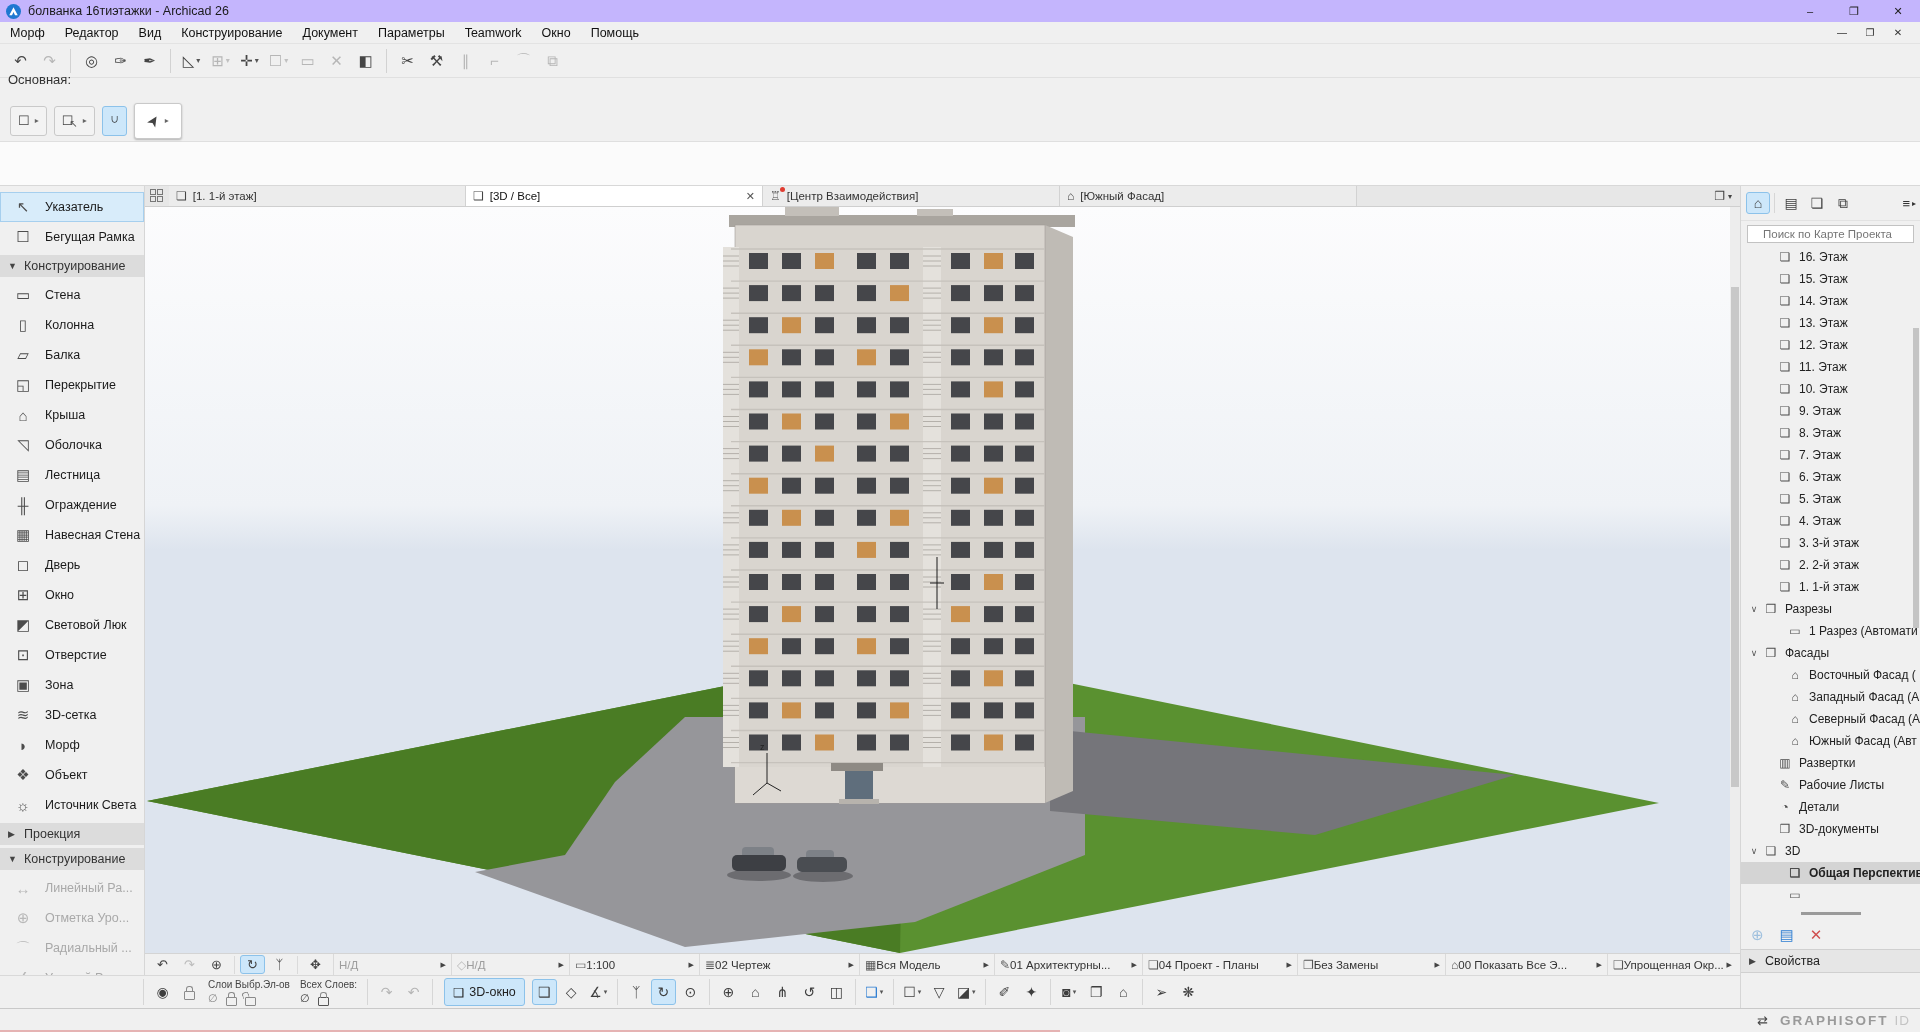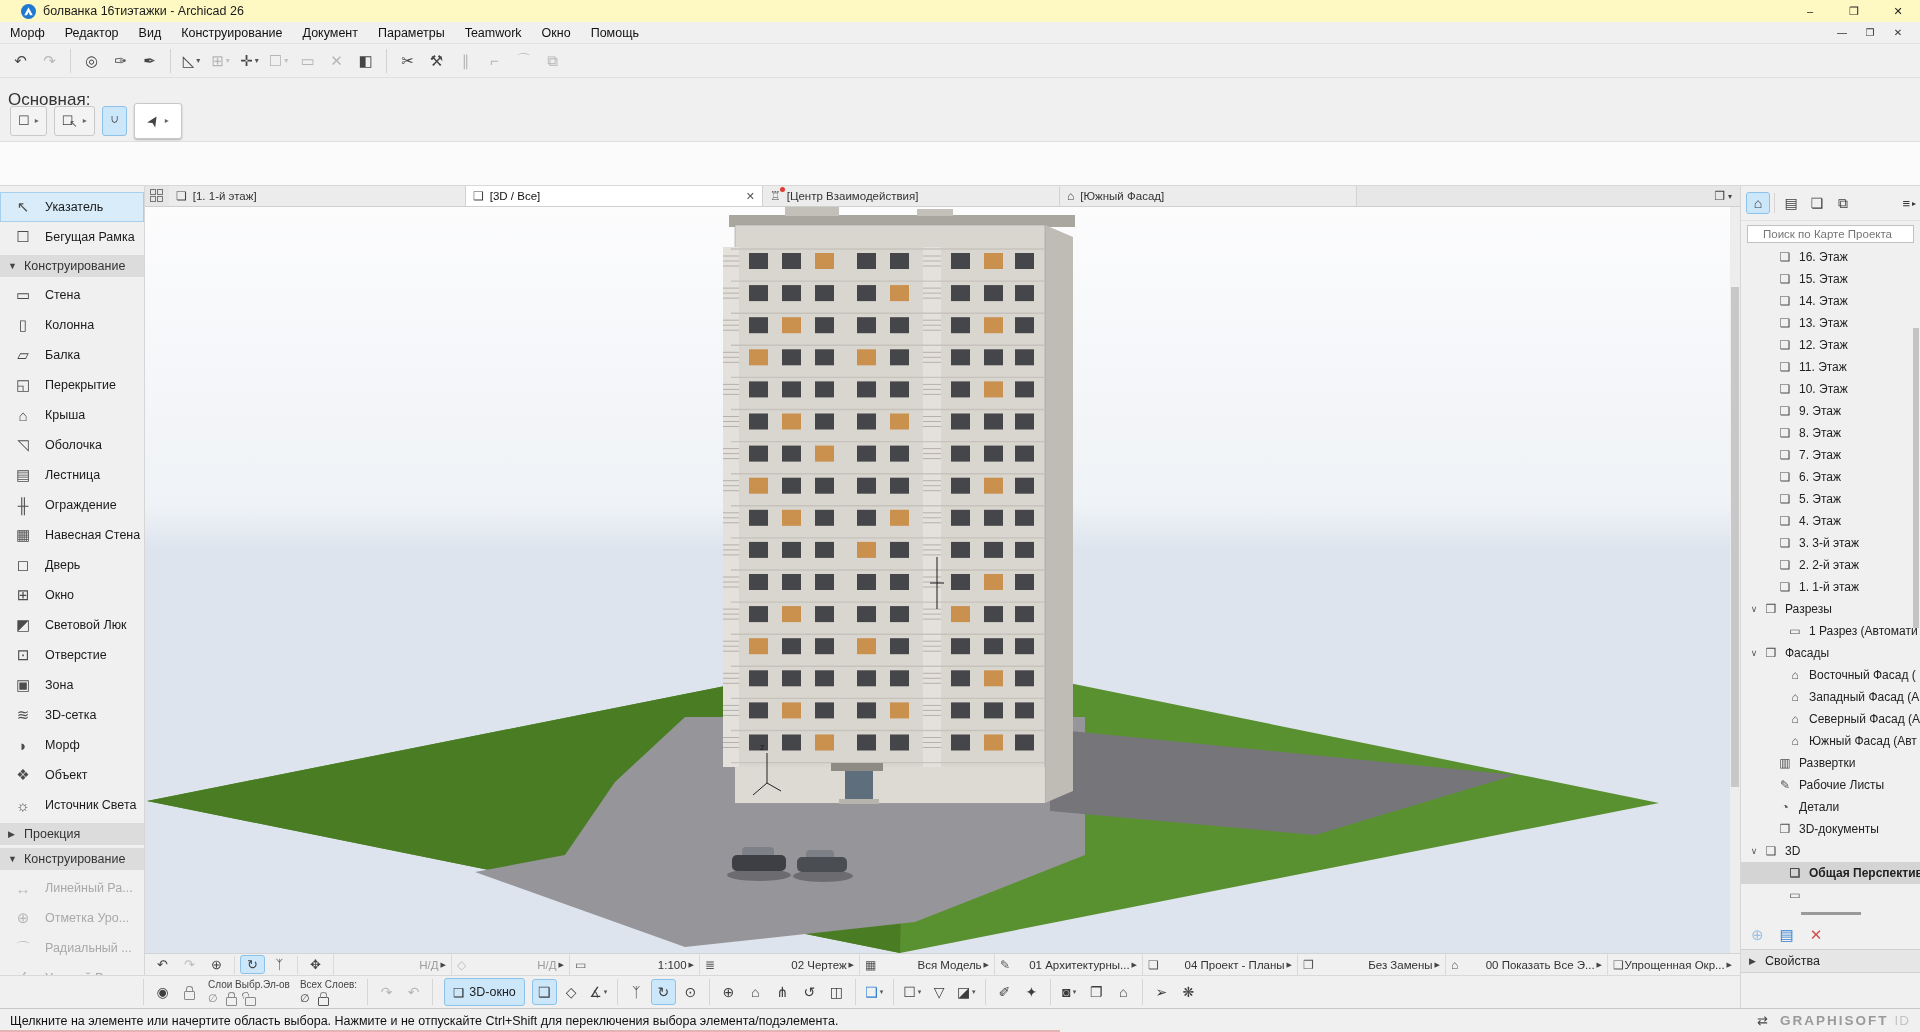--- a/index.html
+++ b/index.html
@@ -1,22 +1,22 @@
 <!DOCTYPE html>
 <html><head>
 <meta charset="utf-8">
 <style>
   html,body{margin:0;padding:0;width:1920px;height:1032px;overflow:hidden;
     font-family:"Liberation Sans",sans-serif;background:#f0f0f0;color:#1a1a1a;
     -webkit-font-smoothing:antialiased}
   #app{position:relative;width:1920px;height:1032px;background:#f0f0f0}
 
   
-  .titlebar{position:absolute;left:0;top:0;width:1920px;height:22px;background:#fef9c3;
-    display:flex;align-items:center;padding-left:21px;box-sizing:border-box;font-size:12.5px}
+  .titlebar{position:absolute;left:0;top:0;width:1920px;height:22px;background:#c4b5fd;
+    display:flex;align-items:center;padding-left:6px;box-sizing:border-box;font-size:12.5px}
   .logo{width:15px;height:15px;margin-right:7px;flex:none}
   .wctl{margin-left:auto;display:flex}
   .wbtn{width:44px;height:22px;display:flex;align-items:center;justify-content:center;
     font-size:11px;color:#222}
   
   .menubar{position:absolute;left:0;top:22px;width:1920px;height:22px;background:#f0f0f0;
     display:flex;align-items:center;border-bottom:1px solid #e3e3e3;box-sizing:border-box}
   .menu-item{padding:2px 10px;font-size:12.5px;color:#111}
   .docctl{margin-left:auto;display:flex;padding-right:8px}
   .docbtn{width:28px;text-align:center;font-size:10px;color:#333}
@@ -25,21 +25,21 @@
   .toolbar-main{position:absolute;left:0;top:44px;width:1920px;height:34px;display:flex;
     align-items:center;padding-left:6px;box-sizing:border-box;border-bottom:1px solid #e0e0e0}
   .mt-btn{min-width:27px;height:26px;display:flex;align-items:center;justify-content:center;
     font-size:15px;color:#454545;margin:0 1px;border-radius:3px}
   .mt-btn.dis{color:#b6b6b6}
   .mt-dd{font-size:8px;color:#555;margin-left:2px}
   .mt-btn.dis .mt-dd{color:#c0c0c0}
   .mt-div{width:1px;height:24px;background:#d2d2d2;margin:0 6px}
 
   
-  .basic-label{position:absolute;left:8px;top:90px;font-size:17px;color:#333}
+  .basic-label{position:absolute;left:8px;top:72px;font-size:13px;color:#333}
   .toolbar-sel{position:absolute;left:0;top:100px;width:1920px;height:42px;display:flex;
     align-items:center;padding-left:10px;box-sizing:border-box;border-bottom:1px solid #dfdfdf}
   .sel-btn{height:28px;border:1px solid #c9c9c9;background:#f3f3f3;border-radius:3px;
     display:flex;align-items:center;padding:0 7px;margin-right:7px;font-size:13px;color:#444}
   .sel-btn.selected{background:#cde7fa;border-color:#8cc2ea}
   .sel-btn.raised{background:#fff;height:34px;padding:0 12px;box-shadow:0 1px 2px rgba(0,0,0,.25);font-size:15px}
   .sel-dd{font-size:8px;color:#666;margin-left:5px}
   .mini-cursor{font-size:10px;margin-left:-4px;margin-top:6px}
   .cursorg{display:inline-block;transform:rotate(-58deg);font-size:15px}
   .magnetg{display:inline-block;transform:rotate(180deg);font-weight:bold;color:#2b2b2b}
@@ -112,21 +112,21 @@
     border-top:1px solid #d4d4d4;box-sizing:border-box;display:flex;align-items:center;font-size:11.5px}
   .qb-btn{width:25px;height:19px;display:flex;align-items:center;justify-content:center;
     font-size:13px;color:#444;border-radius:3px;margin:0 1px;box-sizing:border-box}
   .qb-btn.sel{background:#cde7fa;border:1px solid #8cc2ea}
   .qb-btn.dis{color:#bcbcbc}
   .qb-div{width:1px;height:18px;background:#dadada;margin:0 4px}
   .qb-field{display:flex;align-items:center;border-left:1px solid #dadada;height:100%;
     box-sizing:border-box;padding:0 5px;flex:none}
   .qf-ico{font-size:12px;color:#555;flex:none}
   .qf-ico.dim{color:#bdbdbd}
-  .qf-val{flex:1;text-align:right;color:#333;overflow:hidden;white-space:nowrap}
+  .qf-val{flex:1;text-align:left;color:#333;overflow:hidden;white-space:nowrap}
   .qf-val.dim{color:#9d9d9d}
   .qf-arr{font-size:7px;color:#444;flex:none;margin-left:2px}
 
   
   #toolbar3d{position:absolute;left:0;top:975px;width:1740px;height:33px;background:#f0f0f0;
     border-top:1px solid #d9d9d9;box-sizing:border-box;display:flex;align-items:center;padding-left:138px}
   .t3-ic{min-width:25px;height:26px;display:flex;align-items:center;justify-content:center;
     font-size:14px;color:#3e3e3e;margin:0 1px;border-radius:3px;box-sizing:border-box}
   .t3-ic.sel{background:#cde7fa;border:1px solid #8cc2ea}
   .t3-ic.dim{color:#b5b5b5}
@@ -1007,21 +1007,20 @@
         <small>▾</small>
       </span>
     <span class="t3-ic">❐</span>
     <span class="t3-ic">⌂</span>
     <span class="t3-div"></span>
     <span class="t3-ic">➢</span>
     <span class="t3-ic">❋</span>
   </div>
 
   <div id="statusbar">
-    <span>Щелкните на элементе или начертите область выбора. Нажмите и не отпускайте Ctrl+Shift для переключения выбора элемента/подэлемента.</span>
     <div class="brand">
       <span class="ref">⇄</span>
       <span class="gs">GRAPHISOFT</span>
       <span class="gsid">ID</span>
     </div>
     <div class="status-underline"></div>
   </div>
 
 </div>
 

